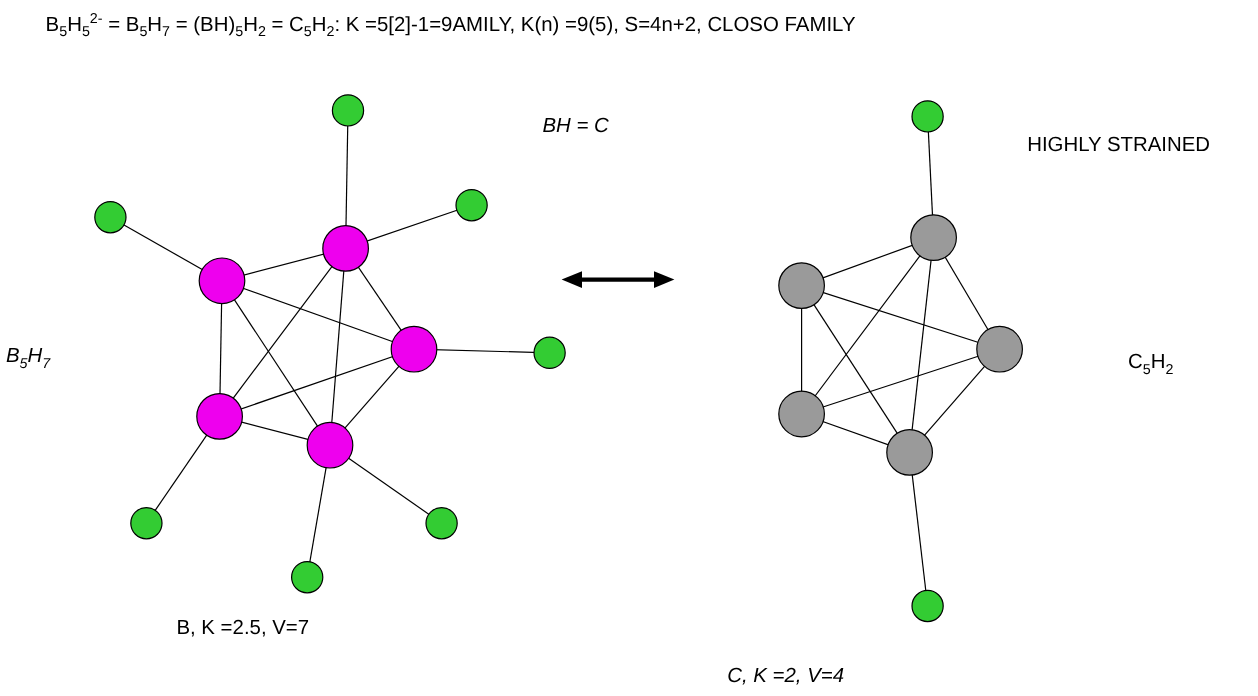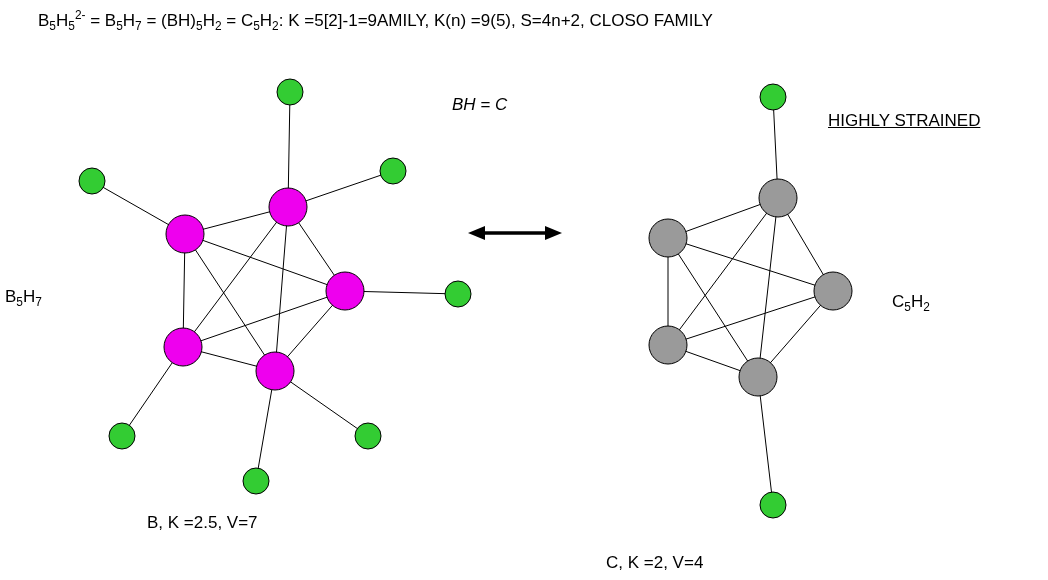--- a/index.html
+++ b/index.html
@@ -91,25 +91,25 @@
         <line x1="485" y1="233" x2="545" y2="233" stroke="#000000" stroke-width="3.5"></line>
         <polygon points="468,233 485,226 485,240" fill="#000000"></polygon>
         <polygon points="562,233 545,226 545,240" fill="#000000"></polygon>
       </g>
     </svg>
 
   <div class="label" style="left:38px; top:8px;"><span>B</span><sub>5</sub><span>H</span><sub>5</sub><sup>2-</sup><span> = B</span><sub>5</sub><span>H</span><sub>7</sub><span> = (BH)</span><sub>5</sub><span>H</span><sub>2</sub><span> = C</span><sub>5</sub><span>H</span><sub>2</sub><span>: K =5[2]-1=9AMILY, K(n) =9(5), S=4n+2, CLOSO FAMILY</span></div>
 
   <div class="label" style="left:452px; top:94px;font-style:italic;">BH = C</div>
 
-  <div class="label" style="left:828px; top:110px;text-decoration:underline;">
+  <div class="label" style="left:856px; top:110px;">
     <div>HIGHLY STRAINED</div>
   </div>
 
-  <div class="label" style="left:5px; top:286px;"><span>B</span><sub>5</sub><span>H</span><sub>7</sub></div>
+  <div class="label" style="left:5px; top:286px;font-style:italic;"><span>B</span><sub>5</sub><span>H</span><sub>7</sub></div>
 
-  <div class="label" style="left:892px; top:291px;"><span>C</span><sub>5</sub><span>H</span><sub>2</sub></div>
+  <div class="label" style="left:940px; top:291px;"><span>C</span><sub>5</sub><span>H</span><sub>2</sub></div>
 
   <div class="label" style="left:147px; top:512px;">B, K =2.5, V=7</div>
 
-  <div class="label" style="left:606px; top:552px;">C, K =2, V=4</div>
+  <div class="label" style="left:606px; top:552px;font-style:italic;">C, K =2, V=4</div>
 
 </div>
 
 </body></html>

